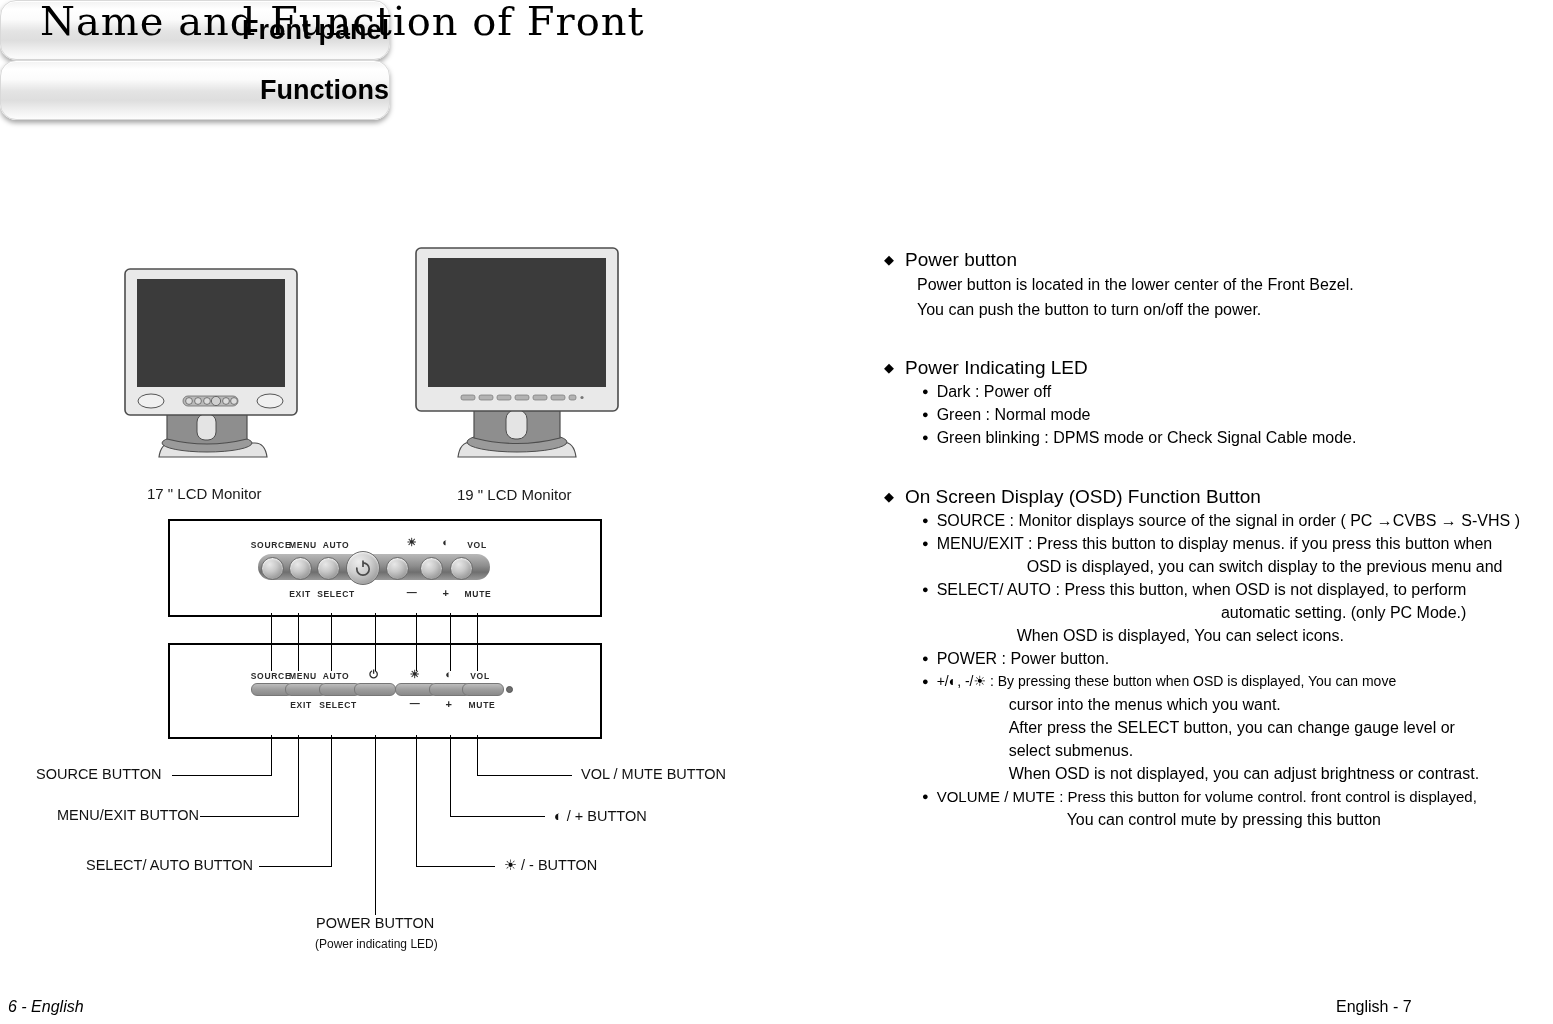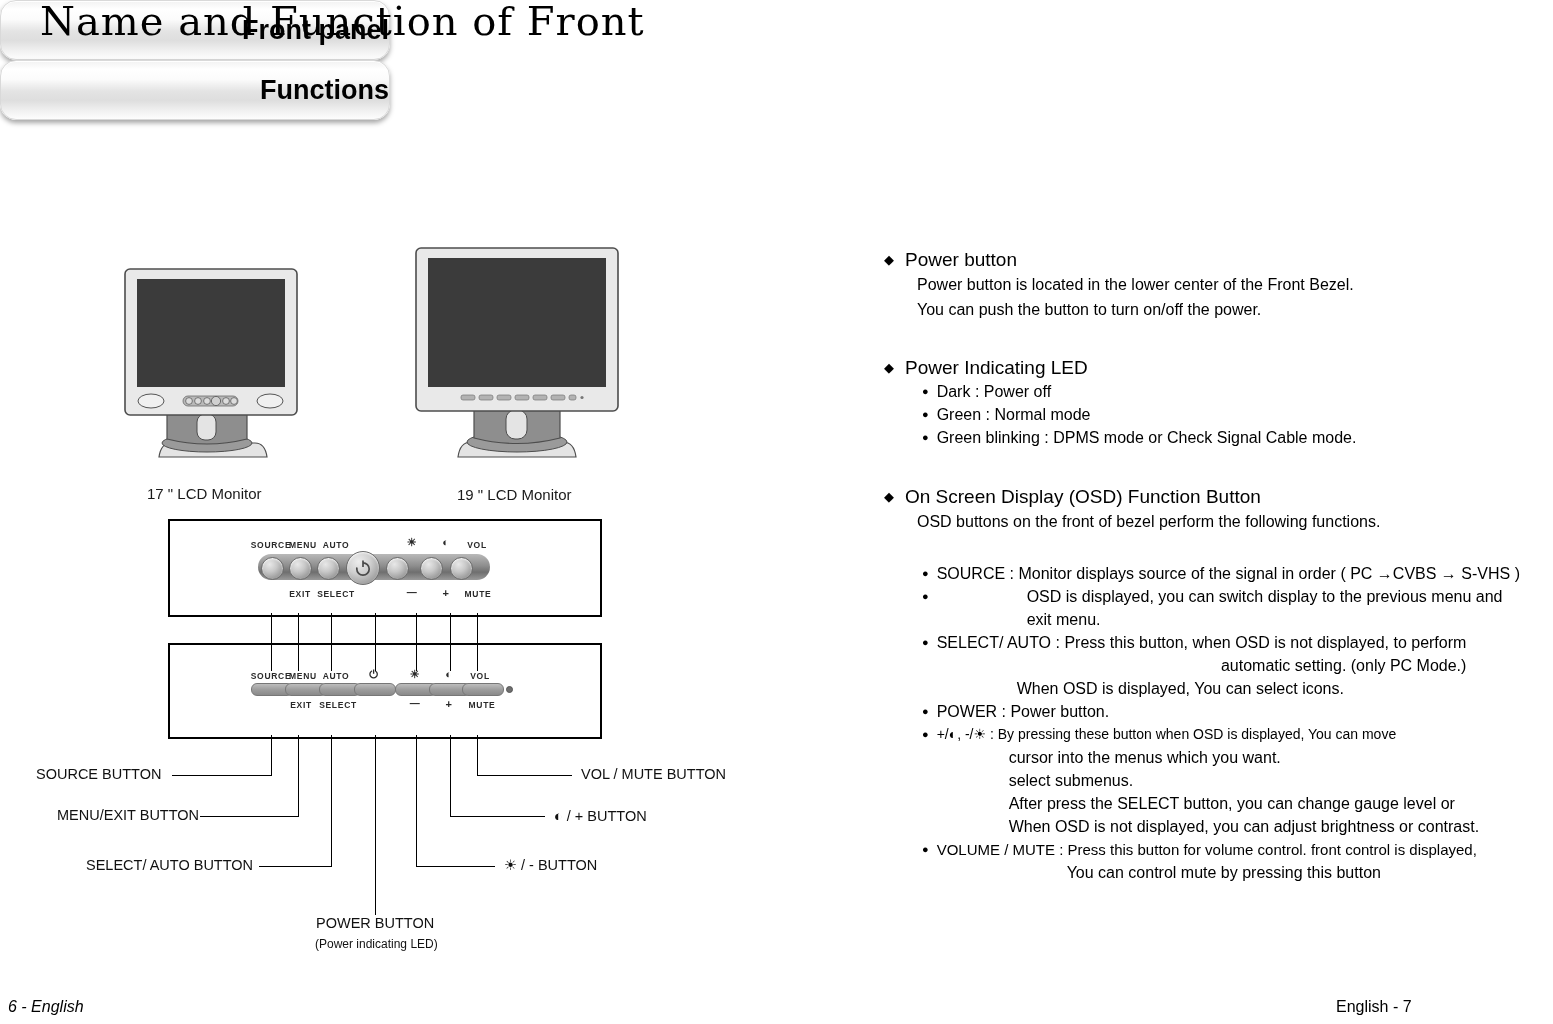--- a/index.html
+++ b/index.html
@@ -308,34 +308,33 @@
       <span class="bul">●</span>
       <span class="bul-txt">Green blinking : DPMS mode or Check Signal Cable mode.</span>
     </div>
   </div>
 
   <div class="sec">
     <div class="h-row">
       <span class="dia">◆</span>
       <span class="h-txt">On Screen Display (OSD) Function Button</span>
     </div>
-    <div class="body-line" style="margin-bottom:28px;">OSD buttons on the front of bezel perform the following functions.</div>
 
     <div class="bul-row">
       <span class="bul">●</span>
       <div>
         <div class="bul-txt">SOURCE : Monitor displays source of the signal in order ( PC →CVBS → S-VHS )</div>
       </div>
     </div>
 
     <div class="bul-row">
       <span class="bul">●</span>
       <div>
+        <div class="bul-txt">MENU/EXIT : Press this button to display menus. if you press this button when</div>
         <div class="cont-line" style="margin-left:90px;">OSD is displayed, you can switch display to the previous menu and</div>
-        <div class="cont-line" style="margin-left:90px;">exit menu.</div>
       </div>
     </div>
 
     <div class="bul-row">
       <span class="bul">●</span>
       <div>
         <div class="bul-txt">SELECT/ AUTO : Press this button, when OSD is not displayed, to perform</div>
         <div class="cont-line" style="margin-left:120px;text-align:right;">automatic setting. (only PC Mode.)</div>
         <div class="cont-line" style="margin-left:80px;">When OSD is displayed, You can select icons.</div>
       </div>
@@ -346,22 +345,22 @@
       <div>
         <div class="bul-txt">POWER : Power button.</div>
       </div>
     </div>
 
     <div class="bul-row">
       <span class="bul">●</span>
       <div>
         <div class="bul-txt" style="font-size:14px;">+/◐,  -/☀   : By pressing these button when OSD is displayed, You can move</div>
         <div class="cont-line" style="margin-left:72px;">cursor into  the menus which you want.</div>
+        <div class="cont-line" style="margin-left:72px;">After press the SELECT button, you can change  gauge level or</div>
         <div class="cont-line" style="margin-left:72px;">select submenus.</div>
-        <div class="cont-line" style="margin-left:72px;">After press the SELECT button, you can change  gauge level or</div>
         <div class="cont-line" style="margin-left:72px;">When OSD is not displayed, you can adjust brightness or contrast.</div>
       </div>
     </div>
 
     <div class="bul-row">
       <span class="bul">●</span>
       <div>
         <div class="bul-txt" style="font-size:15px;">VOLUME / MUTE : Press this button for volume control. front control is displayed,</div>
         <div class="cont-line" style="margin-left:130px;">You can control mute by pressing this button</div>
       </div>

